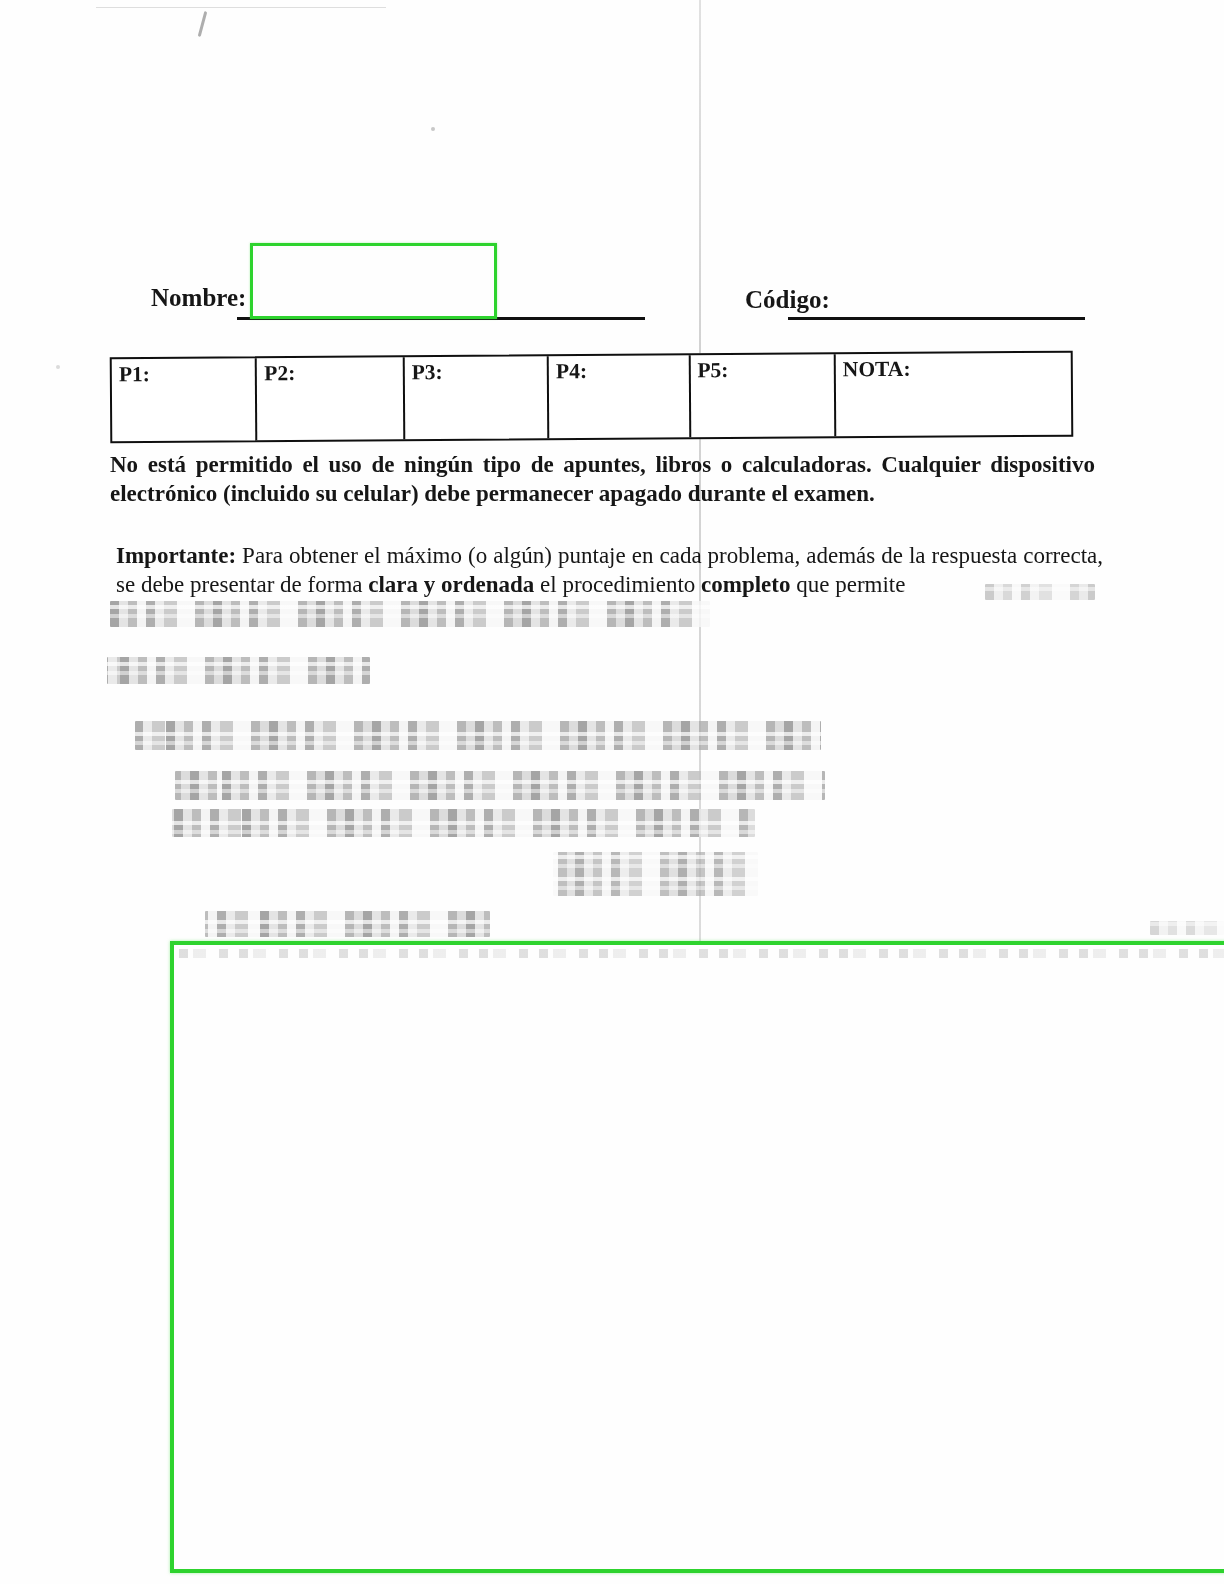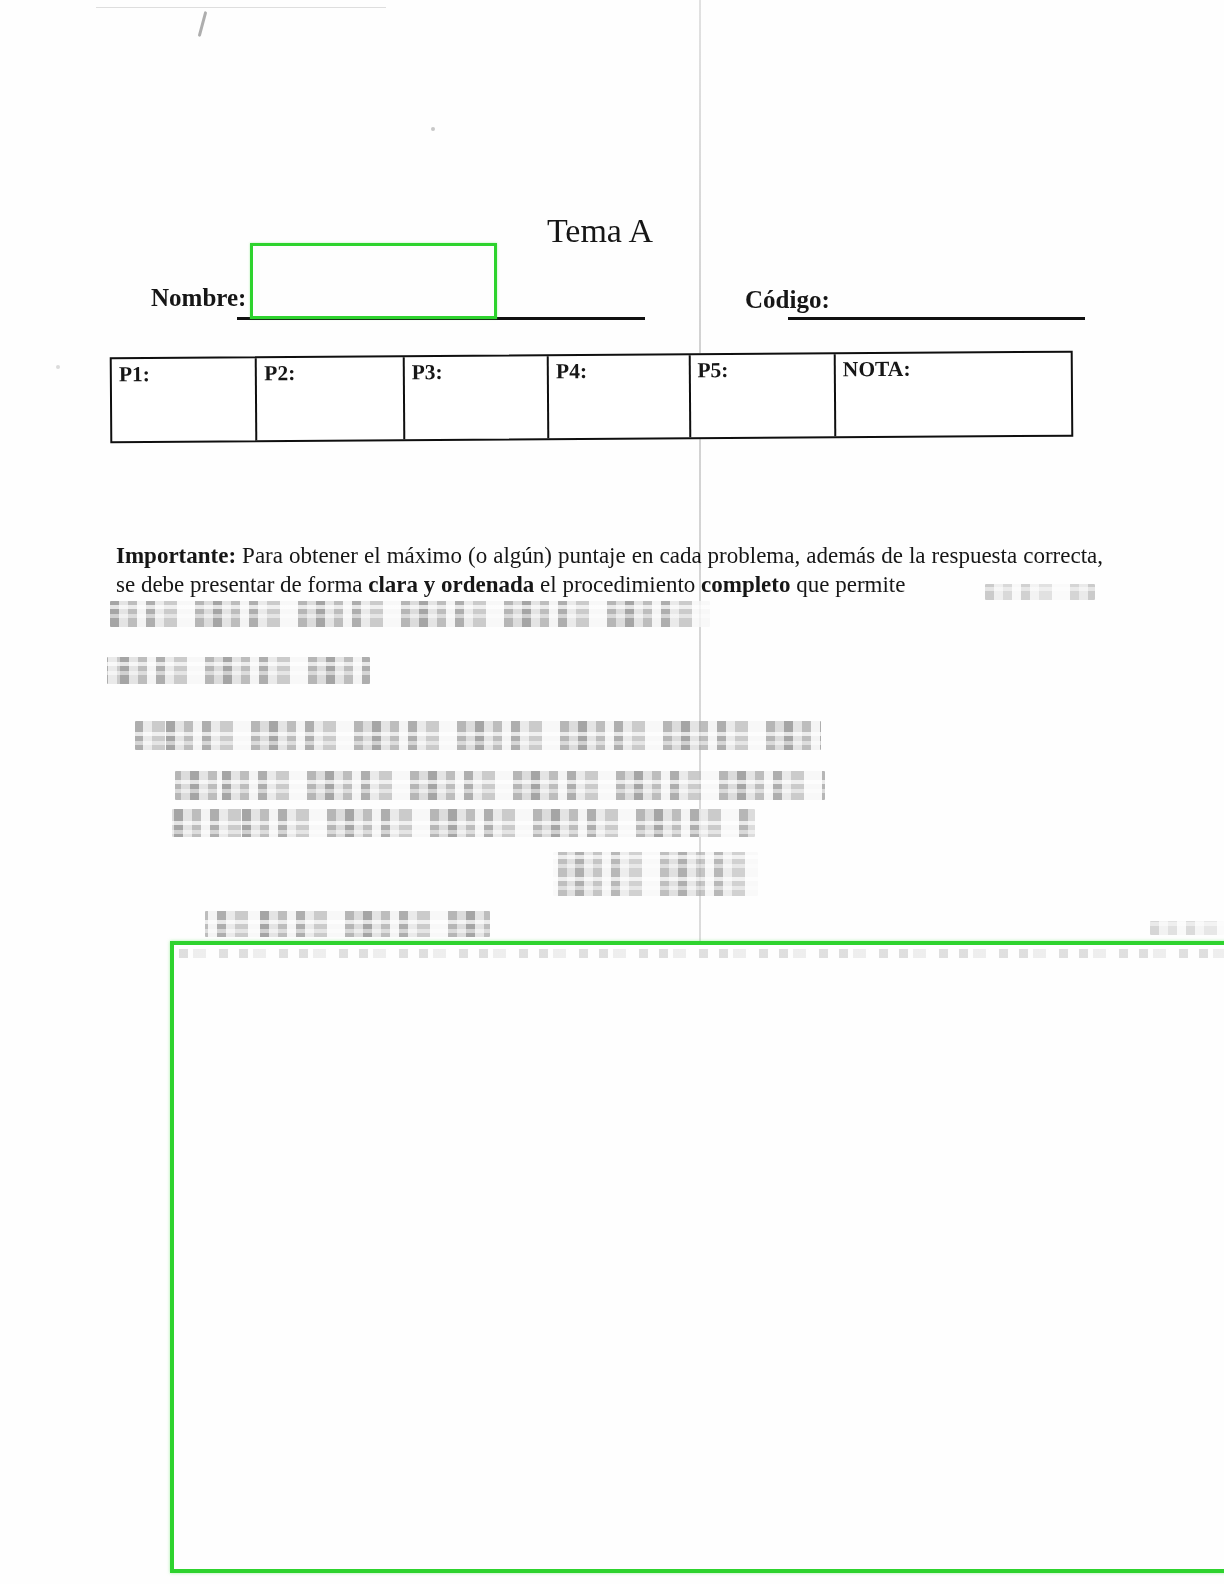--- a/index.html
+++ b/index.html
@@ -69,38 +69,38 @@
 <body>
 
 <div id="page">
 
   <div class="abs top-edge"></div>
   <div class="abs pen-stroke"></div>
   <div class="abs scan-vline"></div>
   <div class="abs speck" style="left:431px; top:127px;"></div>
   <div class="abs speck" style="left:56px; top:365px; opacity:.35;"></div>
 
-  <div class="abs subtitle">Tema A</div>
 
   <div class="abs field-label" style="left:122px; top:284px;">Nombre:</div>
   <div class="abs rule" style="left:237px; top:317px; width:408px;"></div>
   <div class="abs name-annotation-box"></div>
 
   <div class="abs field-label" style="left:716px; top:286px;">Código:</div>
   <div class="abs rule" style="left:788px; top:317px; width:297px;"></div>
 
   <div class="abs grade-table">
     <div class="grade-cell" style="width:15.16%;">P1:</div>
     <div class="grade-cell" style="width:15.37%;">P2:</div>
     <div class="grade-cell" style="width:15.06%;">P3:</div>
     <div class="grade-cell" style="width:14.75%;">P4:</div>
     <div class="grade-cell" style="width:15.16%;">P5:</div>
     <div class="grade-cell" style="width:24.50%;">NOTA:</div>
   </div>
 
+  <p class="abs para bold" style="left:110px; top:450px; width:985px; margin:0;">No está permitido el uso de ningún tipo de apuntes, libros o calculadoras.  Cualquier dispositivo electrónico (incluido su celular) debe permanecer apagado durante el examen.</p>
 
   <p class="abs para" style="left:108px; top:533px; width:987px; margin:8px;"><span class="bold">Importante:</span><span> Para obtener el máximo (o algún) puntaje en cada problema, además de la respuesta correcta, se debe presentar de forma </span><span class="bold">clara y ordenada</span><span> el procedimiento </span><span class="bold">completo</span><span> que permite</span></p>
 
   <div class="px" style="left:985px; top:584px; width:110px; height:16px; opacity:.45;"></div>
   <div class="px" style="left:110px; top:601px; width:600px; height:26px;"></div>
   <div class="px" style="left:107px; top:657px; width:263px; height:27px; background-position: 13px 0, 13px 0;"></div>
   <div class="px" style="left:135px; top:721px; width:686px; height:29px; background-position: 31px 4px, 31px 0;"></div>
   <div class="px" style="left:175px; top:771px; width:650px; height:29px; background-position: 47px 2px, 47px 0;"></div>
   <div class="px" style="left:172px; top:809px; width:583px; height:28px; background-position: 70px 6px, 70px 0;"></div>
   <div class="px" style="left:553px; top:852px; width:205px; height:44px; opacity:.7; background-position: 22px 3px, 22px 0;"></div>

